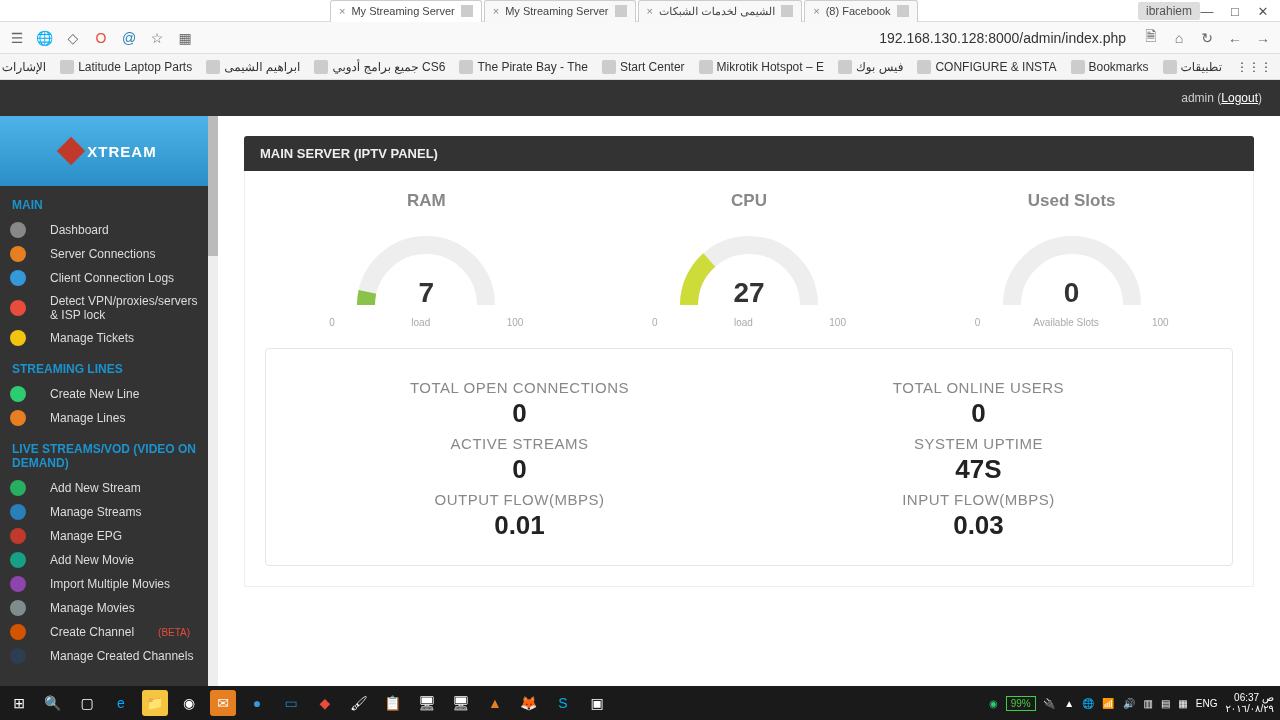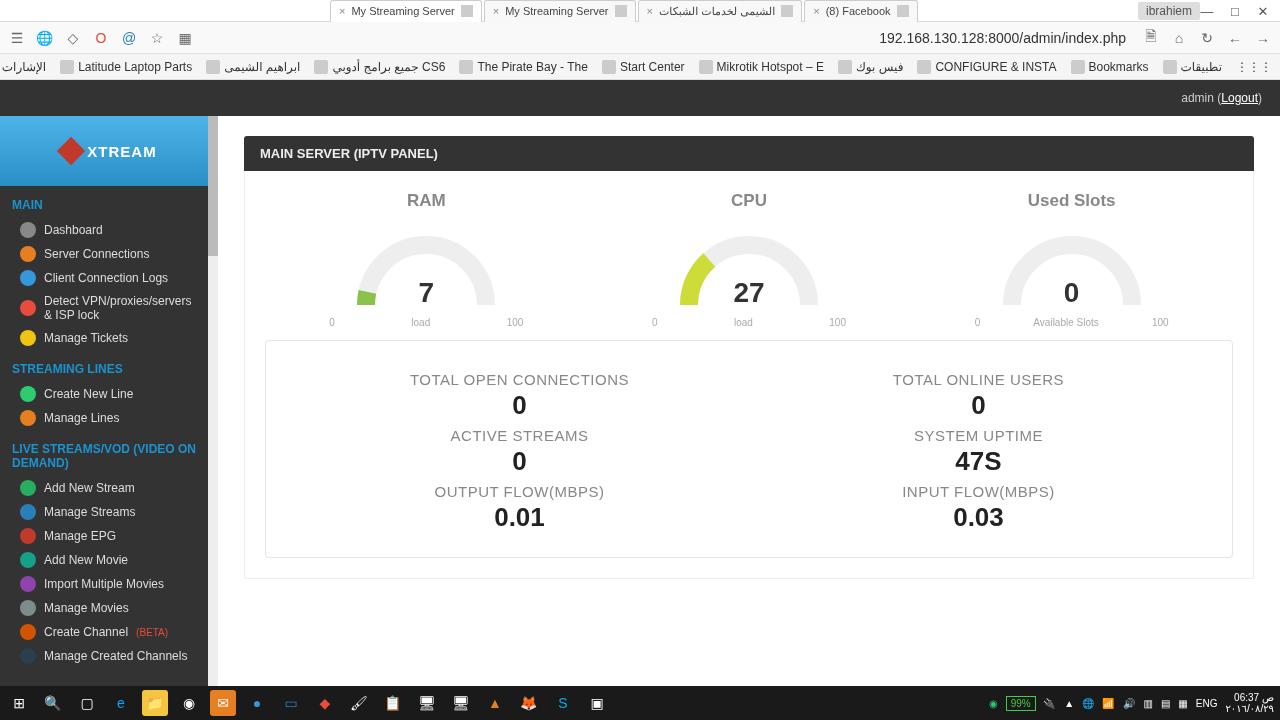--- a/index.html
+++ b/index.html
@@ -32,29 +32,29 @@
 
 
 .page { display:flex; height:calc(720px - 22px - 32px - 26px - 22px - 34px); }
 .sidebar { width:218px; background:#333; color:#ccc; overflow:hidden; position:relative; }
 .scrollbar { position:absolute; right:0; top:0; width:10px; height:100%; background:#eee; }
 .scrollbar .thumb { width:10px; height:140px; background:#bbb; position:absolute; top:0; }
 .logo-box { height:70px; background:linear-gradient(#4db3e8,#2a8fc7); display:flex; justify-content:center; }
 .logo { color:#fff; font-weight:bold; font-size:15px; letter-spacing:1px; display:flex; align-items:center; gap:6px; }
 .logo-icon { width:20px; height:20px; background:#c0392b; transform:rotate(45deg); }
 .section-title { color:#1b93cf; font-size:12px; font-weight:bold; padding:12px 12px 6px; }
-.nav-item { display:flex; align-items:center; gap:8px; padding:4px 20px; font-size:12px; color:#ddd; }
+.nav-item { display:flex; align-items:center; gap:24px; padding:4px 10px; font-size:12px; color:#ddd; }
 .nav-icon { width:16px; height:16px; border-radius:50%; display:inline-block; flex-shrink:0; }
 .beta { color:#e74c3c; font-size:10px; }
 
 
 .content { flex:1; background:#fff; padding:20px 26px; overflow:auto; }
 .panel-head { background:#333; color:#eee; padding:10px 16px; font-size:13px; font-weight:bold; border-radius:3px 3px 0 0; }
 .panel-body { background:#fff; padding:20px; border:1px solid #eee; border-top:none; }
-.gauges { display:flex; justify-content:space-around; margin-bottom:12px; }
+.gauges { display:flex; justify-content:space-around; margin-bottom:20px; }
 .gauge-box { text-align:center; width:250px; }
 .gauge-title { color:#888; font-size:17px; font-weight:bold; margin-bottom:14px; }
 .gauge { width:160px; height:90px; margin:0 auto; position:relative; }
 .gauge svg { width:160px; height:90px; }
 .gauge-val { position:absolute; bottom:6px; left:0; right:0; font-size:28px; font-weight:bold; color:#333; }
 .gauge-sub { font-size:10px; color:#aaa; display:flex; justify-content:space-between; padding:0 28px; margin-top:2px; }
 
 .stats-row { border:1px solid #e5e5e5; border-radius:4px; padding:24px; display:flex; justify-content:space-around; }
 .stats-col { text-align:center; width:40%; }
 .stat-label { font-size:15px; color:#888; letter-spacing:0.5px; margin-top:6px; }

